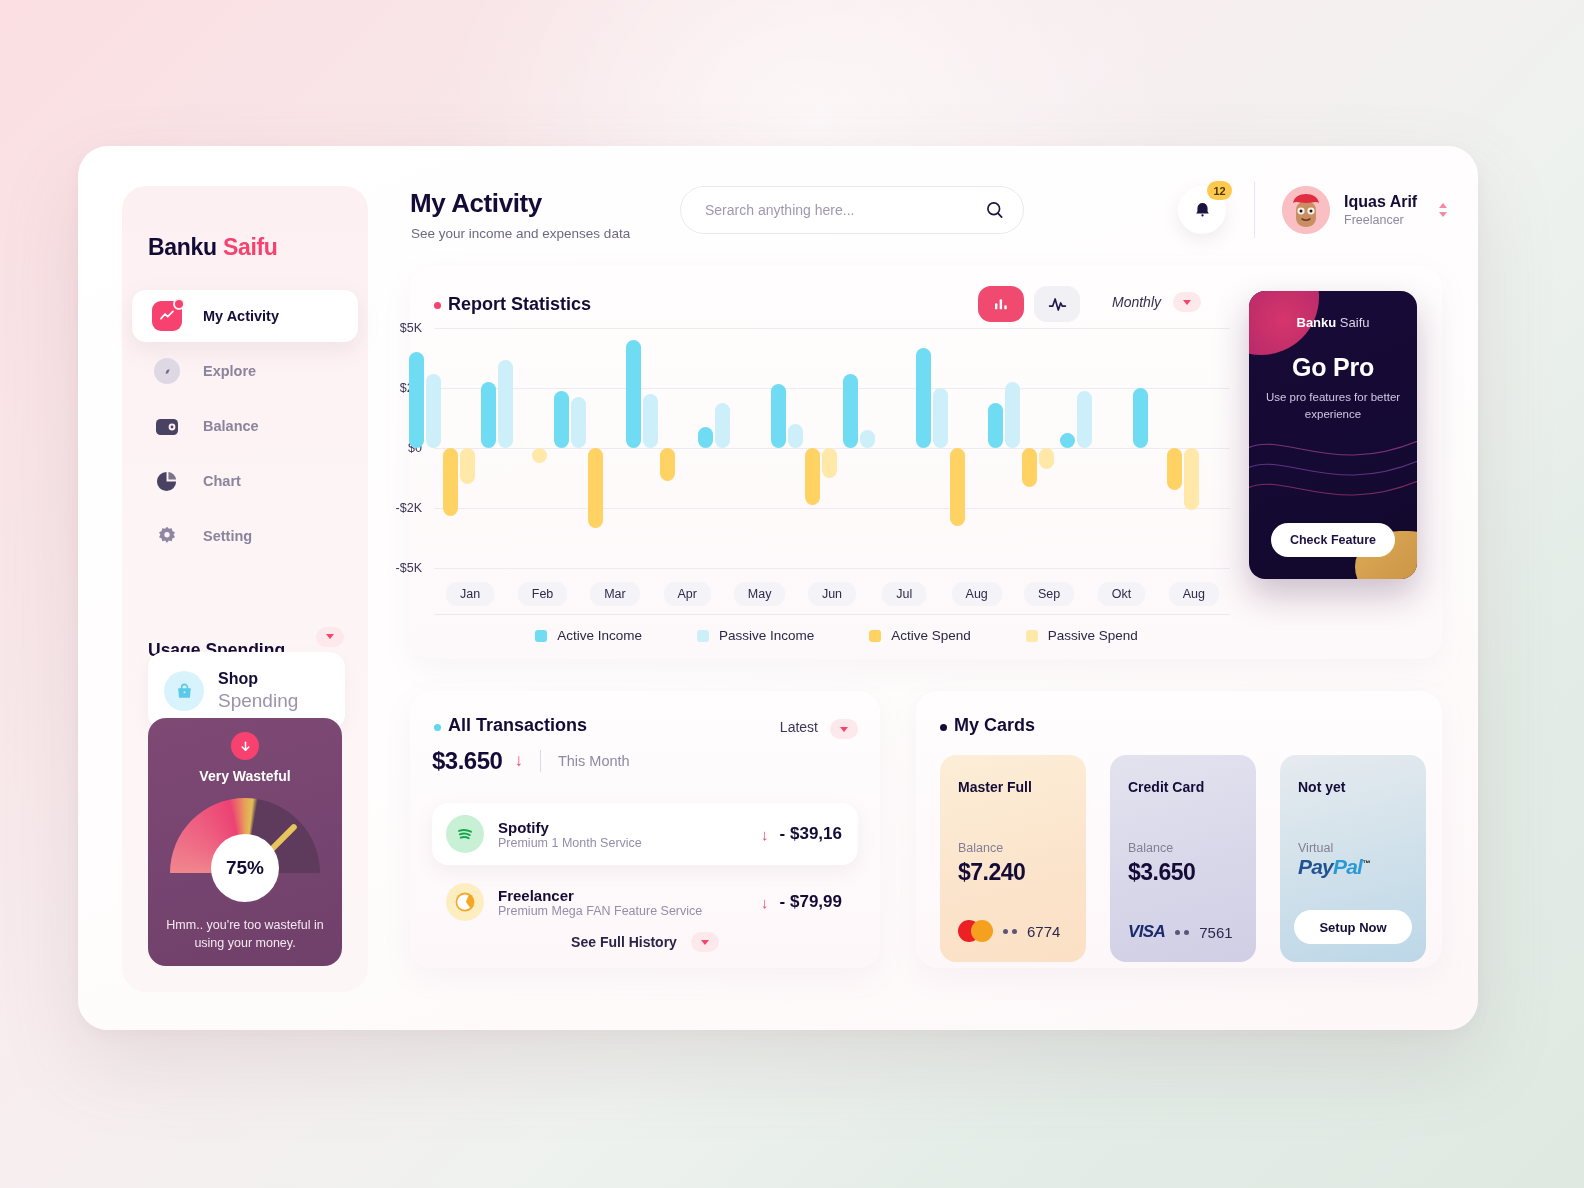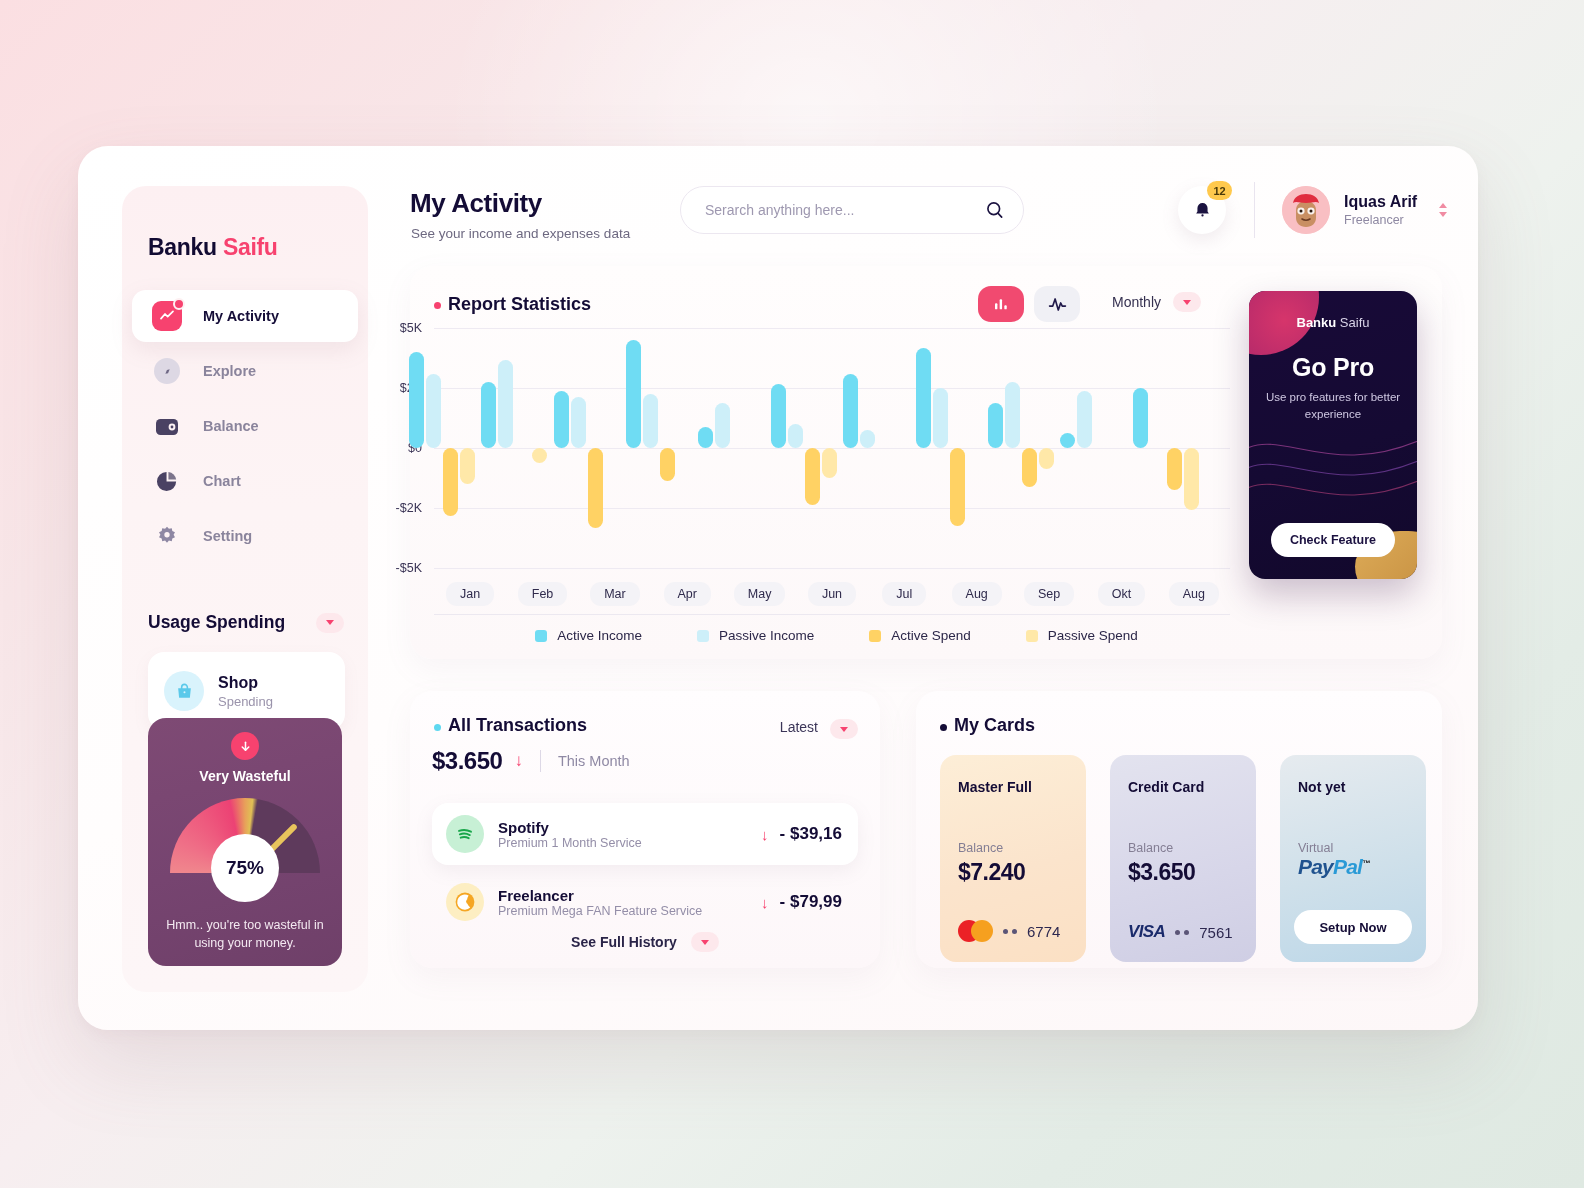--- a/index.html
+++ b/index.html
@@ -46,35 +46,35 @@
   .nav-ic{ width:30px; height:30px; border-radius:9px; display:flex; align-items:center; justify-content:center; position:relative; flex:none;}
   .nav-label{ margin-left:21px; font-size:14.5px; color:#8a849c; font-weight:bold;}
   .nav-item.active .nav-label{ color:#150d38; }
   .ic-activity{ background:#f7426f; }
   .ic-activity:after{ content:""; position:absolute; right:-3px; top:-3px; width:8px;height:8px;border-radius:50%;
     background:#f7426f; border:2px solid #fdf0f2;}
   .ic-plain{ background:transparent; }
   .dot-bg{ width:26px;height:26px;border-radius:50%;background:#ddd8e4;display:flex;align-items:center;justify-content:center;}
 
   .usage-head{ position:absolute; left:26px; top:426px; width:196px; display:flex; align-items:center; justify-content:space-between;}
-  .usage-title{ font-size:17.5px; font-weight:bold; color:#140c36; }
+  .usage-title{ font-size:17.5px; font-weight:bold; color:#140c36;margin-top:28px; }
   .mini-chev{
     width:28px;height:20px;border-radius:10px;background:#fde8ec;display:flex;align-items:center;justify-content:center;cursor:pointer;
   }
   .mini-chev i{ width:0;height:0;border-left:4.5px solid transparent;border-right:4.5px solid transparent;border-top:5.5px solid #f7426f; display:block;}
 
   .shop-card{
     position:absolute; left:26px; top:466px; width:197px; height:78px;
     background:#fff; border-radius:16px; display:flex; align-items:center; padding-left:16px;
     box-shadow:0 6px 16px rgba(160,130,145,.08);
   }
   .shop-ic{ width:40px;height:40px;border-radius:50%;background:#d9f3fc;display:flex;align-items:center;justify-content:center;flex:none;}
   .shop-txt{ margin-left:14px; }
   .shop-name{ font-size:16px; font-weight:bold; color:#140c36; }
-  .shop-sub{ font-size:13px; color:#9a93ab; margin-top:2px;}
+  .shop-sub{ font-size:19px; color:#9a93ab; margin-top:2px;}
 
   .gauge-card{
     position:absolute; left:26px; top:532px; width:194px; height:248px;
     background:linear-gradient(165deg,#7e4a74 0%,#764470 55%,#6f4069 100%);
     border-radius:18px; text-align:center; padding-top:14px; overflow:hidden;
   }
   .arrow-badge{ width:28px;height:28px;border-radius:50%;background:#f7426f;margin:0 auto;display:flex;align-items:center;justify-content:center;}
   .wasteful{ color:#fff; font-size:14px; font-weight:bold; margin-top:8px; }
   .gauge-wrap{ position:relative; width:150px; height:78px; margin:14px auto 8px; }
   .gauge-arc{
@@ -143,21 +143,21 @@
   }
   .rep-title{ position:absolute; left:38px; top:28px; font-size:18px;font-weight:bold;color:#140c36;}
   .rep-dot{ position:absolute; left:24px; top:36px; width:7px;height:7px;border-radius:50%;background:#f7426f;}
   .seg{
     position:absolute; top:20px; display:flex; gap:10px;
   }
   .seg{ left:568px; }
   .seg-btn{ width:46px;height:36px;border-radius:13px;display:flex;align-items:center;justify-content:center;cursor:pointer;}
   .seg-btn.on{ background:#f14a70; }
   .seg-btn.off{ background:#f0f0f5; }
-  .period{ position:absolute; left:702px; top:26px; display:flex;align-items:center; cursor:pointer;}
+  .period{ position:absolute; left:702px; top:26px; display:flex;align-items:center; cursor:pointer;font-style:italic;}
   .period-lbl{ font-size:14px;color:#353050;}
   .period-chev{ margin-left:12px; width:28px;height:20px;border-radius:10px;background:#fde8ec;display:flex;align-items:center;justify-content:center;}
   .period-chev i{ width:0;height:0;border-left:4.5px solid transparent;border-right:4.5px solid transparent;border-top:5.5px solid #f7426f;}
 
   .plot{ position:absolute; left:24px; top:62px; width:796px; height:240px;}
   .ylab{ position:absolute; right:100%; margin-right:12px; font-size:12.5px; color:#3b3556; transform:translateY(-50%); white-space:nowrap;}
   .gridline{ position:absolute; left:0; right:0; height:1px; background:#eeeaf2;}
   .bars{ position:absolute; left:0; right:0; top:0; bottom:0; display:flex; }
   .group{ flex:1; position:relative; display:flex; justify-content:center; gap:3px;}
   .bar{ width:15px; border-radius:8px; position:absolute; }

